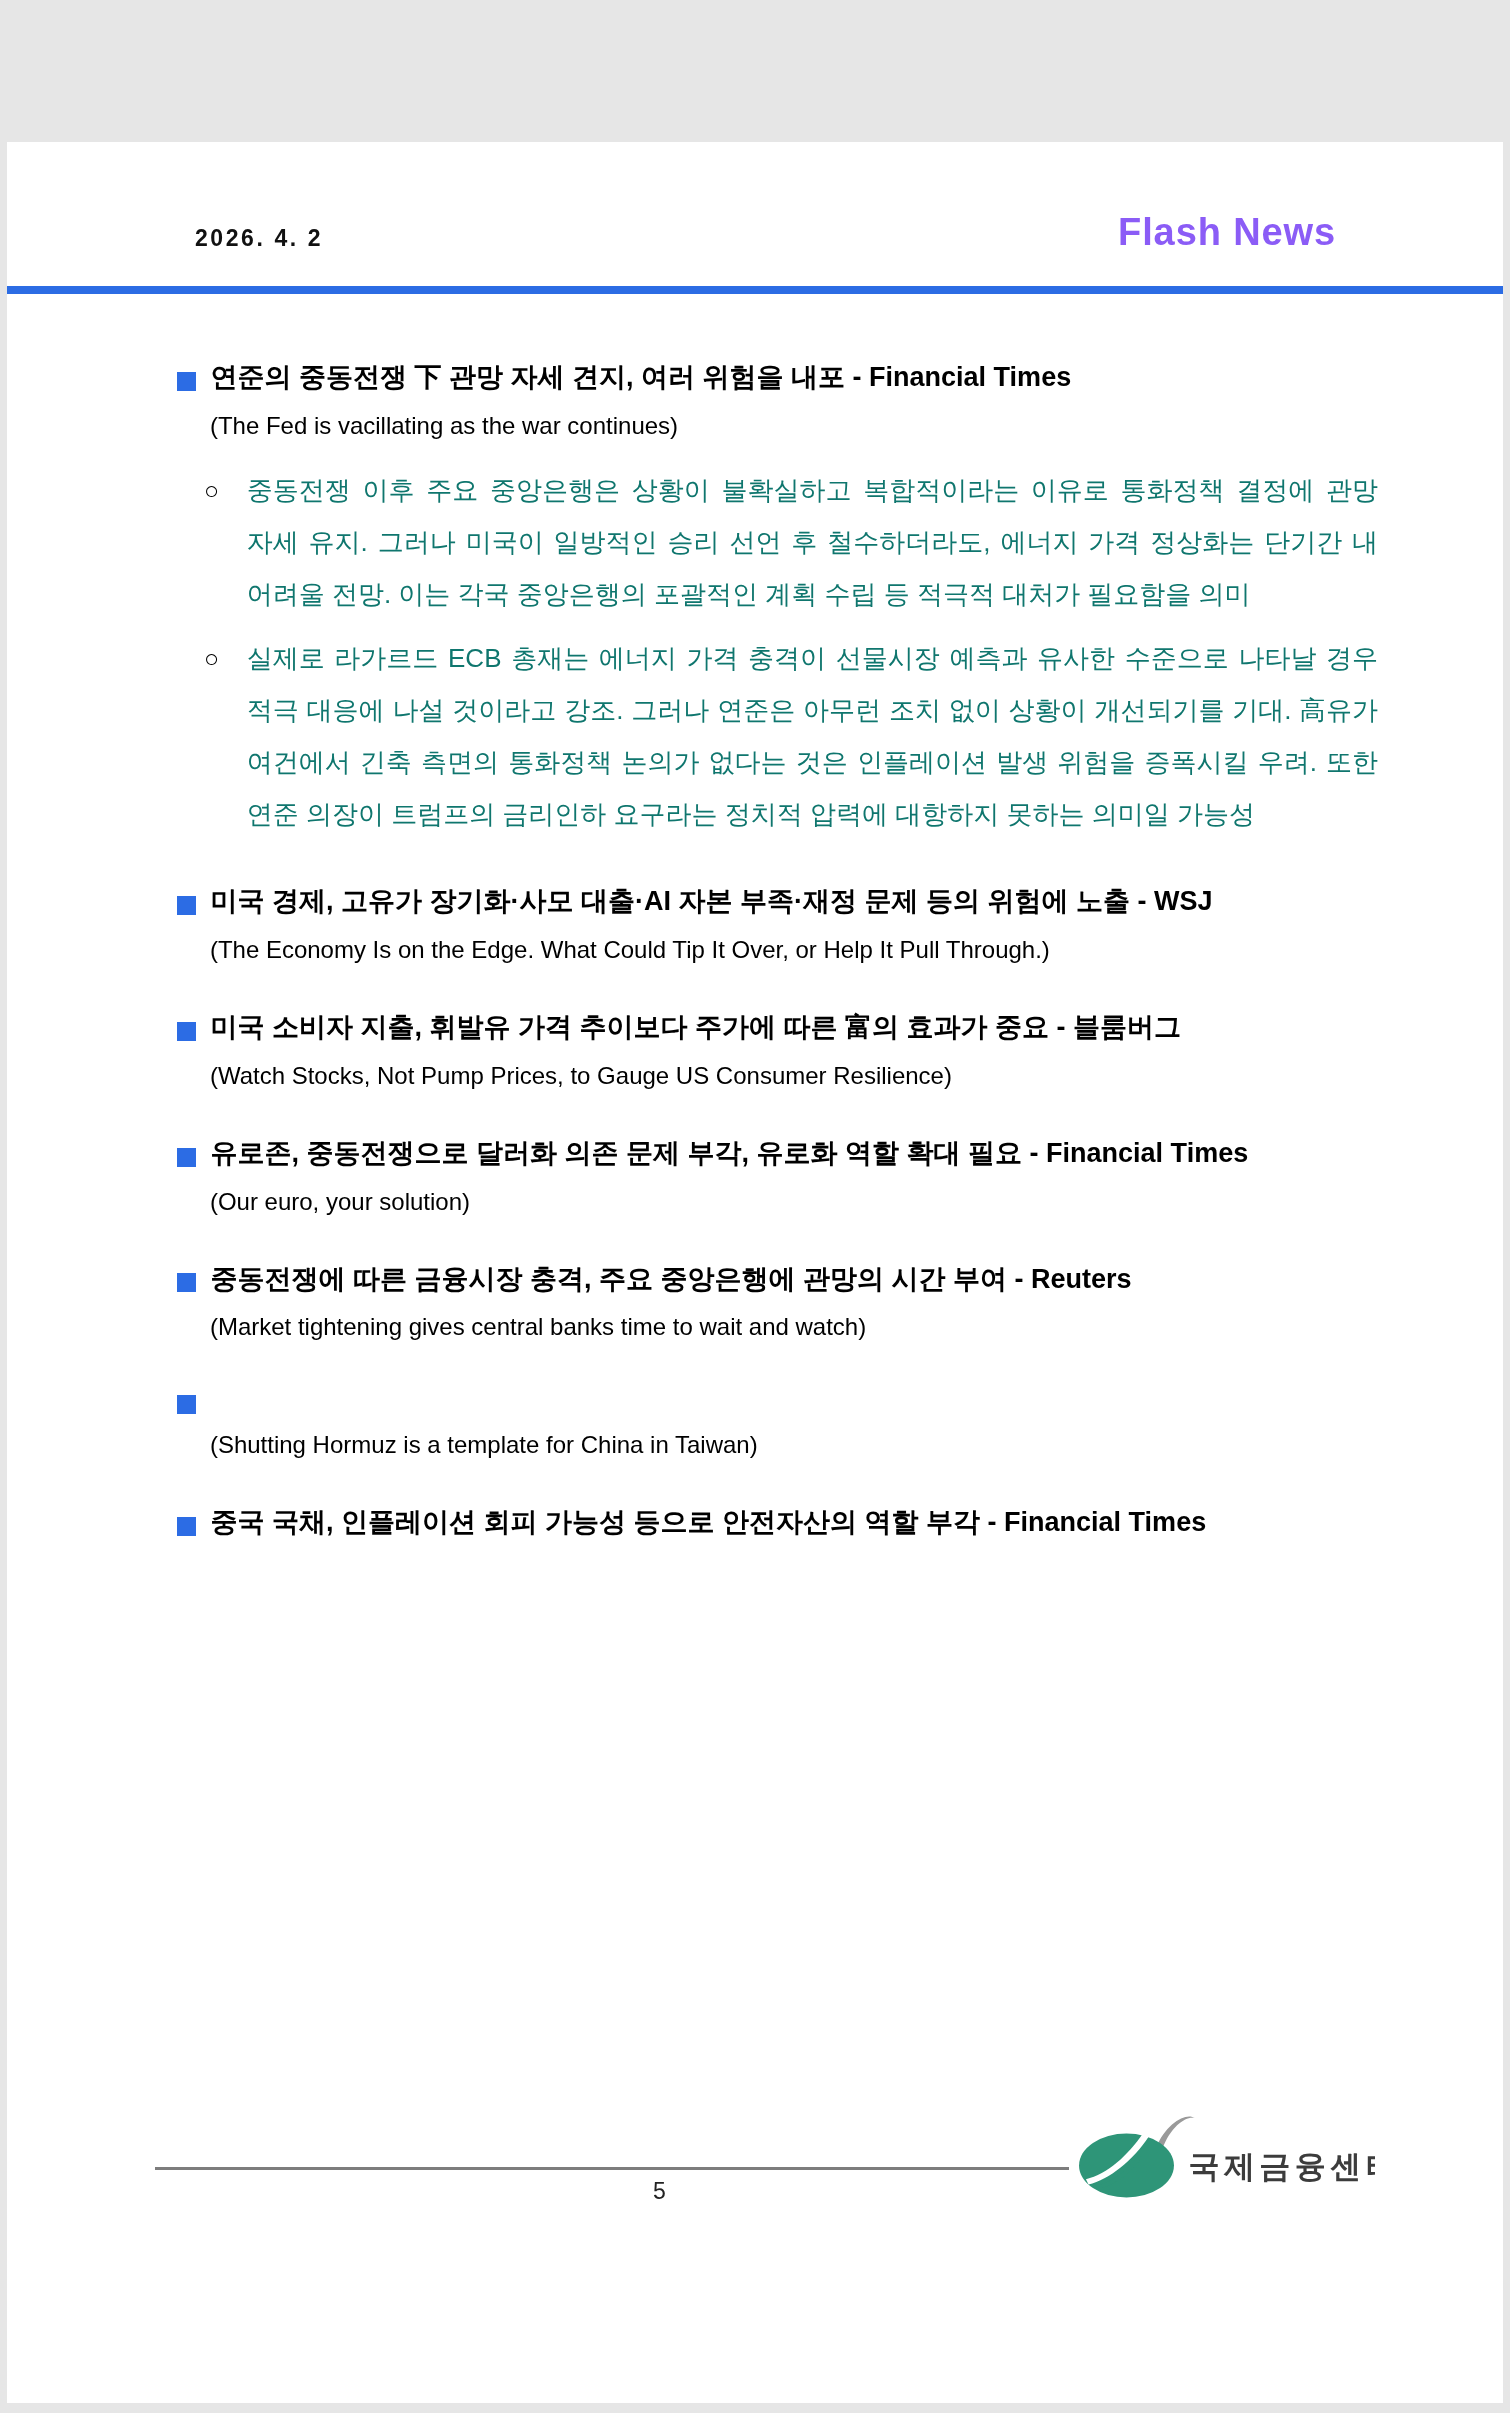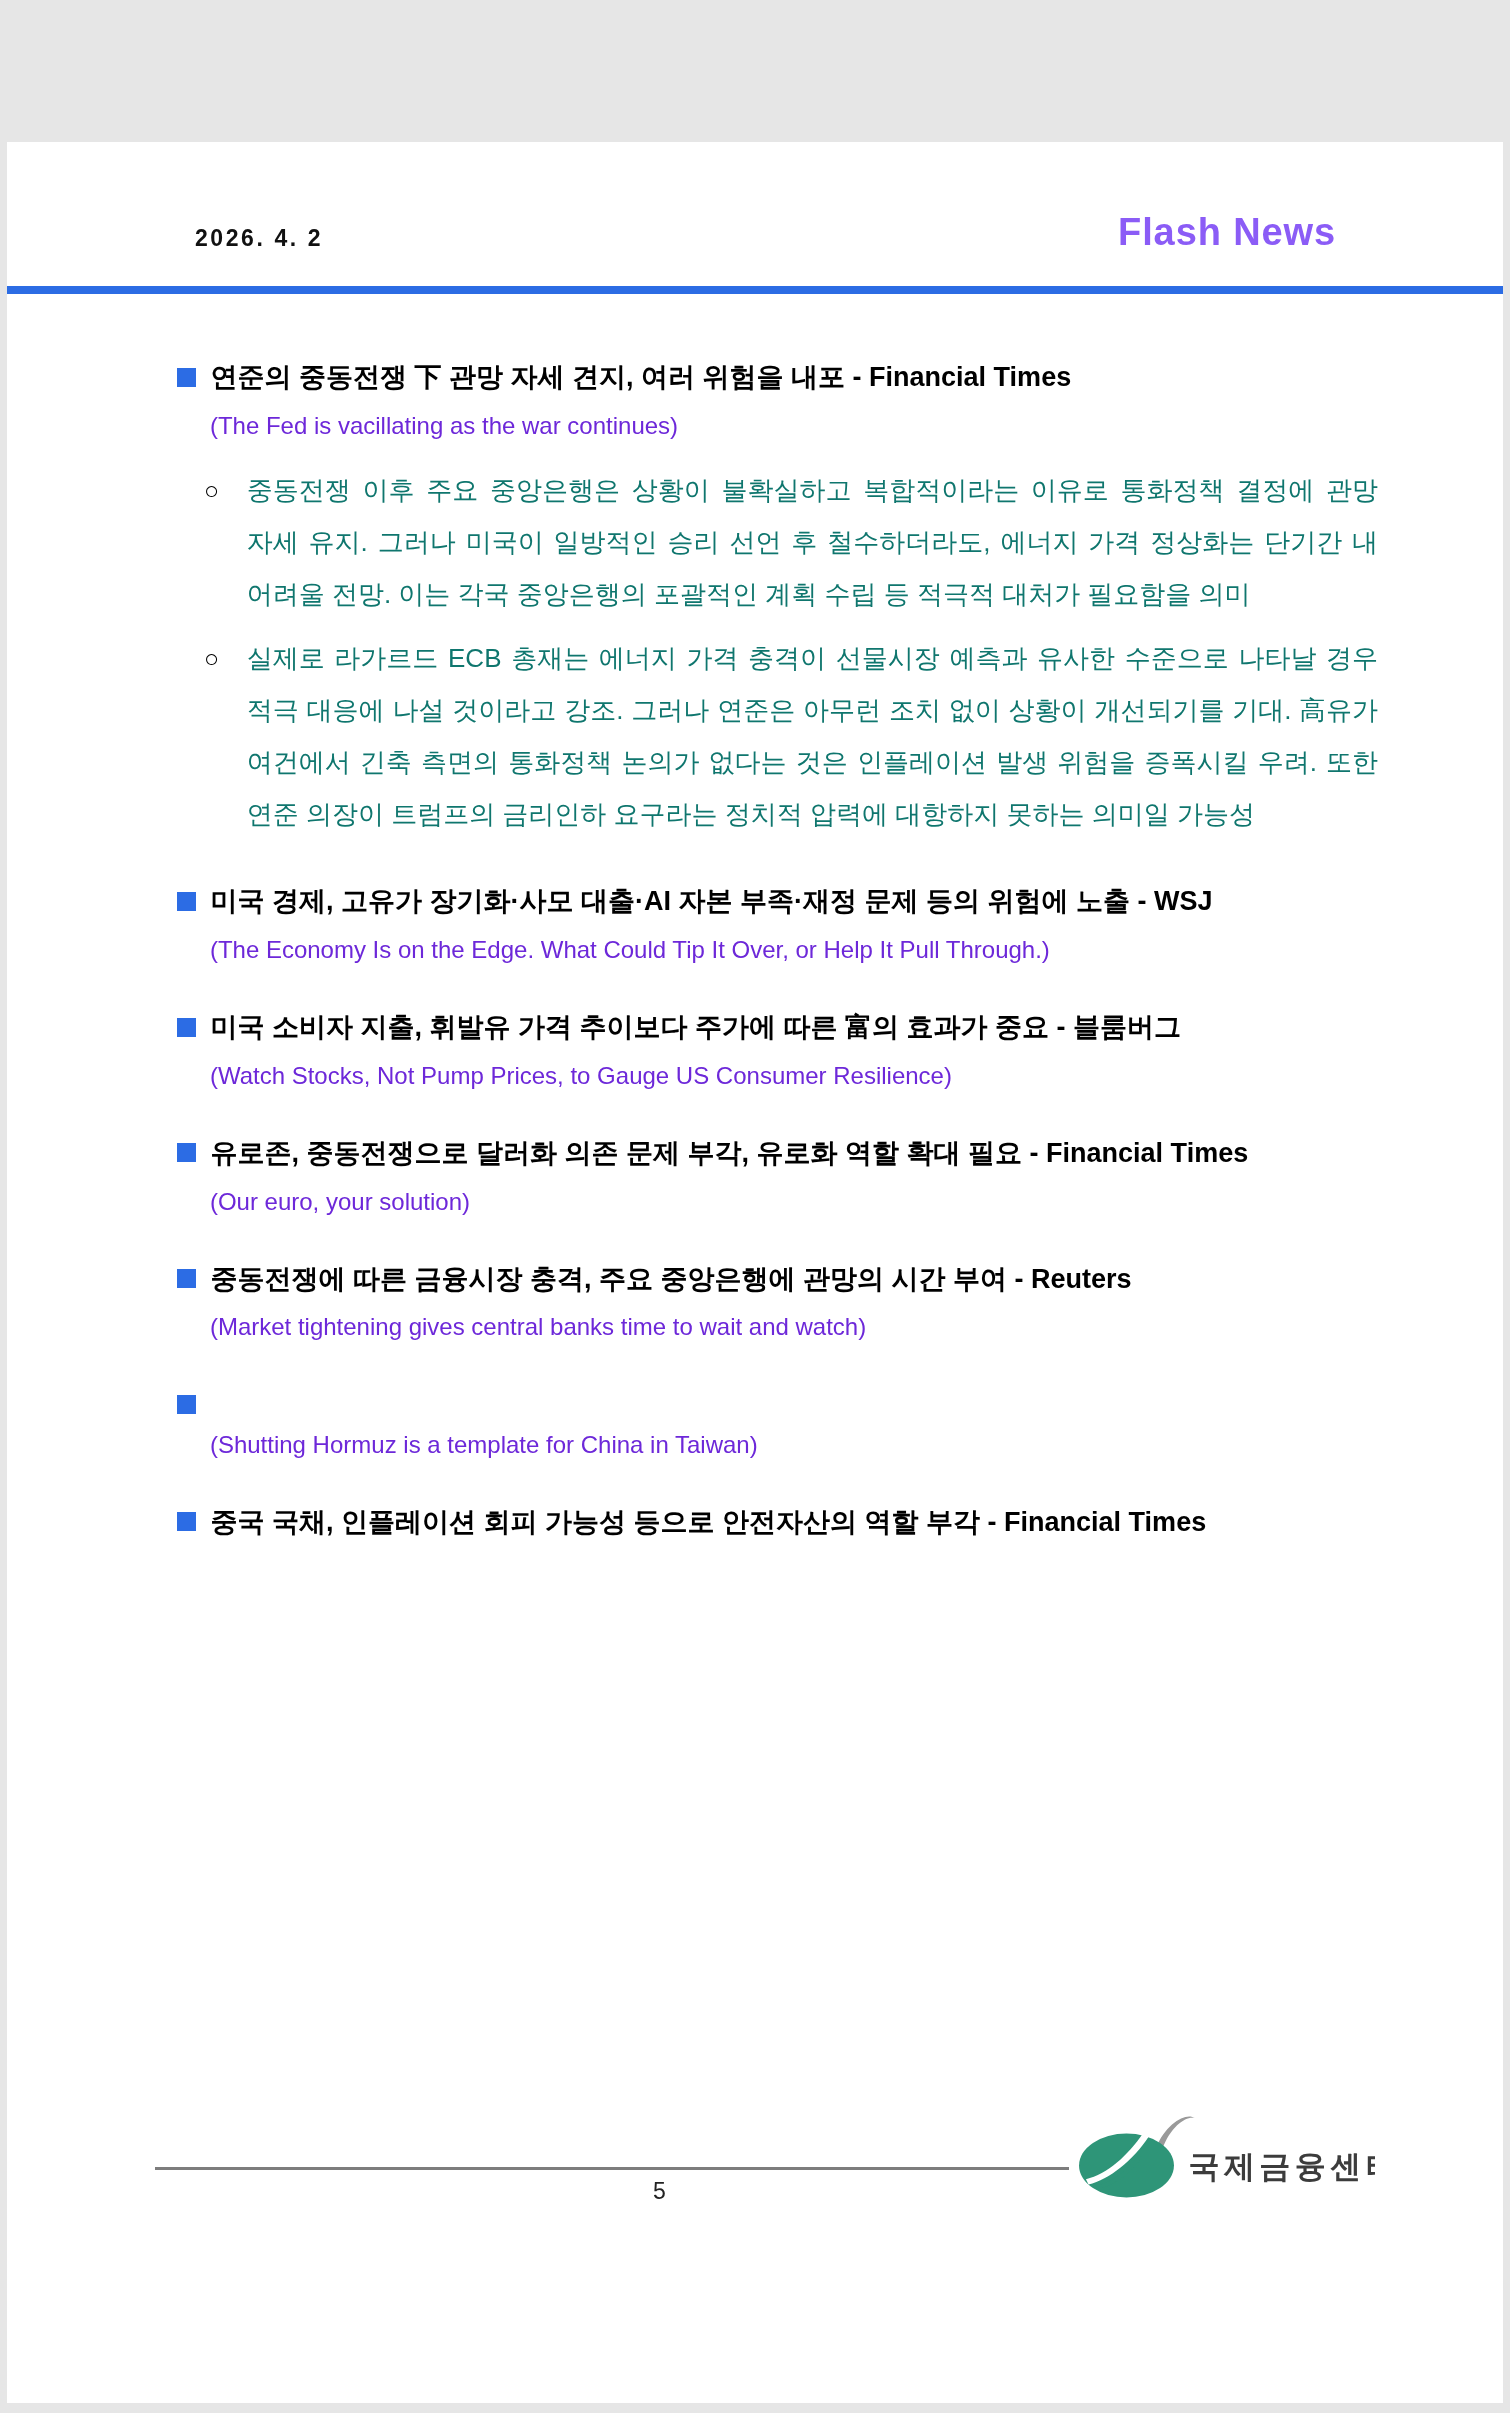--- a/index.html
+++ b/index.html
@@ -24,31 +24,31 @@
     font-size:38px; font-weight:bold; color:#8b5cf6; letter-spacing:0.9px;
   }
   .header-rule {
     position:absolute; left:0; right:0; top:144px; height:7.8px;
     background:#2c6ce4;
   }
   
   .content { position:absolute; left:0; right:0; top:217px; }
   .news-item { margin-bottom:43px; }
   .headline {
-    display:flex; align-items:flex-start;
+    display:flex; align-items:center;
     padding-left:170px; padding-right:95px;
     font-size:27px; font-weight:bold; line-height:36px; color:#000;
   }
   .bullet-sq {
     flex:0 0 auto; width:19px; height:19px;
     background:#2c6ce4; margin:8.6px 14.7px 0 0;
   }
   .subtitle {
     padding-left:203px; padding-right:103px; margin-top:13.8px;
-    font-size:24px; line-height:33px; color:#6d28d9; font-weight:normal;
+    font-size:24px; line-height:33px; color:#000000; font-weight:normal;
   }
   .details { margin-top:22.4px; }
   .detail { display:flex; padding-left:197px; padding-right:125px; margin-bottom:12px; }
   .detail-marker {
     flex:0 0 auto; width:29px; font-size:25px; line-height:52px;
     margin-right:13.8px; color:#000;
   }
   .detail-text {
     font-size:26px; line-height:52px; color:#0f766e;
     text-align:justify; word-break:keep-all;

